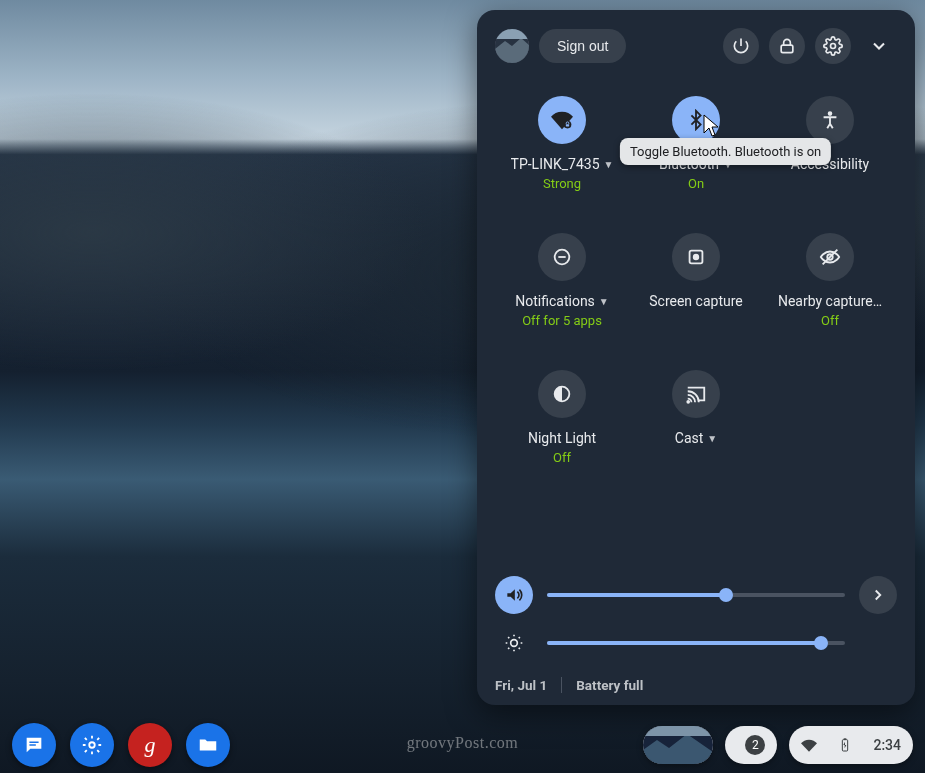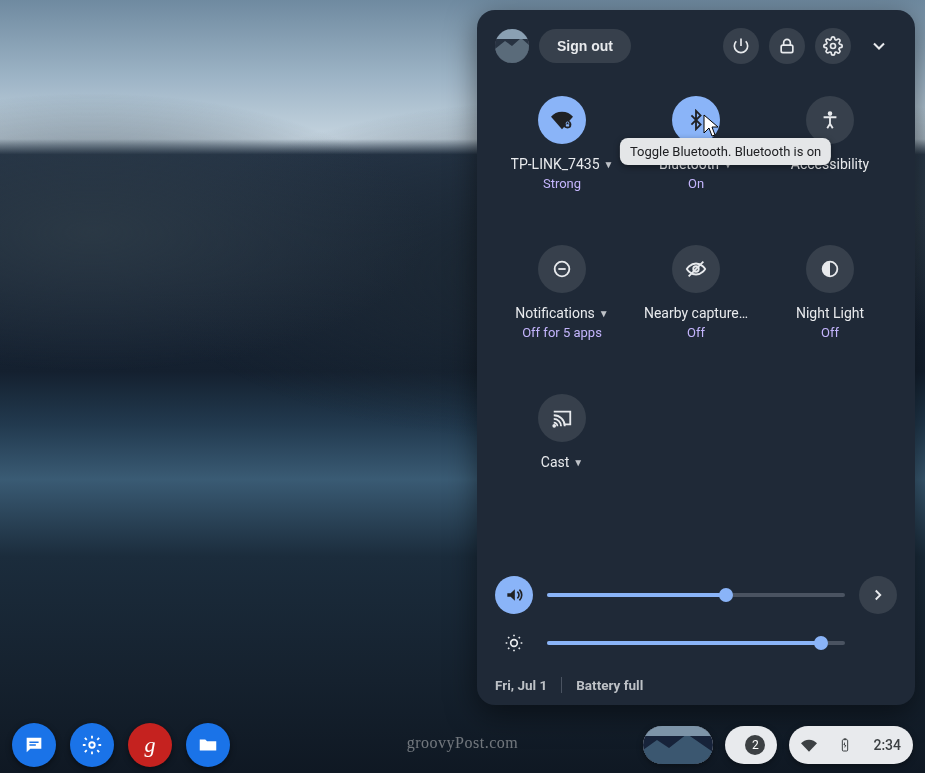--- a/index.html
+++ b/index.html
@@ -47,54 +47,54 @@
   .panel-header { display: flex; align-items: center; gap: 10px; height: 44px; }
   .avatar {
     width: 34px; height: 34px; border-radius: 50%;
     background: linear-gradient(135deg,#556,#889); overflow: hidden;
     display:flex;align-items:center;justify-content:center;
   }
   .avatar svg { width:100%; height:100%; }
   .signout-btn {
     background: #37404c; color: #e8eaed; border: none;
     height: 34px; padding: 0 18px; border-radius: 17px;
-    font-size: 14px; cursor: pointer; font-weight: bold;
+    font-size: 14px; cursor: pointer;
   }
   .hdr-spacer { flex: 1; }
   .hdr-icon-btn {
     width: 36px; height: 36px; border-radius: 50%;
     background: #37404c; display:flex; align-items:center; justify-content:center;
     cursor: pointer; color:#e8eaed;
   }
   .hdr-icon-btn.plain { background: transparent; }
   .hdr-icon-btn svg { width: 20px; height: 20px; }
 
   
   .tiles {
     margin-top: 28px;
     display: grid;
     grid-template-columns: repeat(3, 1fr);
-    row-gap: 54px;
+    row-gap: 42px;
     justify-items: center;
   }
   .tile { width: 130px; display:flex; flex-direction:column; align-items:center; position:relative; }
   .tile-btn {
     width: 48px; height: 48px; border-radius: 50%;
     background: #37404c; display:flex; align-items:center; justify-content:center;
     cursor:pointer; color:#e8eaed; position:relative;
   }
   .tile-btn.on { background: #8ab4f8; color:#202124; }
   .tile-btn svg { width: 22px; height: 22px; }
   .tile-label-row {
     margin-top: 12px; font-size:14px; color:#e8eaed;
     display:flex; align-items:center; gap:4px; max-width:128px;
     white-space:nowrap; overflow:hidden; text-overflow:ellipsis;
   }
   .tile-label-row .caret { font-size:10px; opacity:0.8; }
-  .tile-sub { margin-top:4px; font-size:13px; color:#c4b5fd; max-width:128px; white-space:nowrap; overflow:hidden; text-overflow:ellipsis;}
+  .tile-sub { margin-top:4px; font-size:13px; color:#84cc16; max-width:128px; white-space:nowrap; overflow:hidden; text-overflow:ellipsis;}
 
   
   .tooltip {
     position:absolute; top: 42px; left: 50%; transform: translateX(-36%);
     background: #e4e6e8; color:#202124; font-size:13px;
     padding: 6px 10px; border-radius:8px; white-space:nowrap;
     box-shadow: 0 2px 6px rgba(0,0,0,0.4);
     z-index: 5;
   }
   .cursor {
@@ -266,20 +266,31 @@
             <line x1="8" y1="12" x2="16" y2="12"></line>
           </svg>
       </div>
       <div class="tile-label-row">
         <span>Notifications</span>
           <span class="caret">▼</span>
       </div>
       <div class="tile-sub">Off for 5 apps</div>
     </div>
 
+    <div class="tile">
+      <div class="tile-btn">
+        <svg viewBox="0 0 24 24" fill="none" stroke="currentColor" stroke-width="2">
+            <rect x="5" y="5" width="14" height="14" rx="2"></rect>
+            <circle cx="12" cy="12" r="2.5" fill="currentColor"></circle>
+          </svg>
+      </div>
+      <div class="tile-label-row" style="flex-direction:column;white-space:normal;text-align:center;">
+        <span>Screen capture</span>
+      </div>
+    </div>
 
     <div class="tile">
       <div class="tile-btn">
         <svg viewBox="0 0 24 24" fill="none" stroke="currentColor" stroke-width="2">
             <path d="M2 12s3.5-6 10-6 10 6 10 6-3.5 6-10 6S2 12 2 12z"></path>
             <circle cx="12" cy="12" r="3"></circle>
             <line x1="4" y1="20" x2="20" y2="4"></line>
           </svg>
       </div>
       <div class="tile-label-row">

